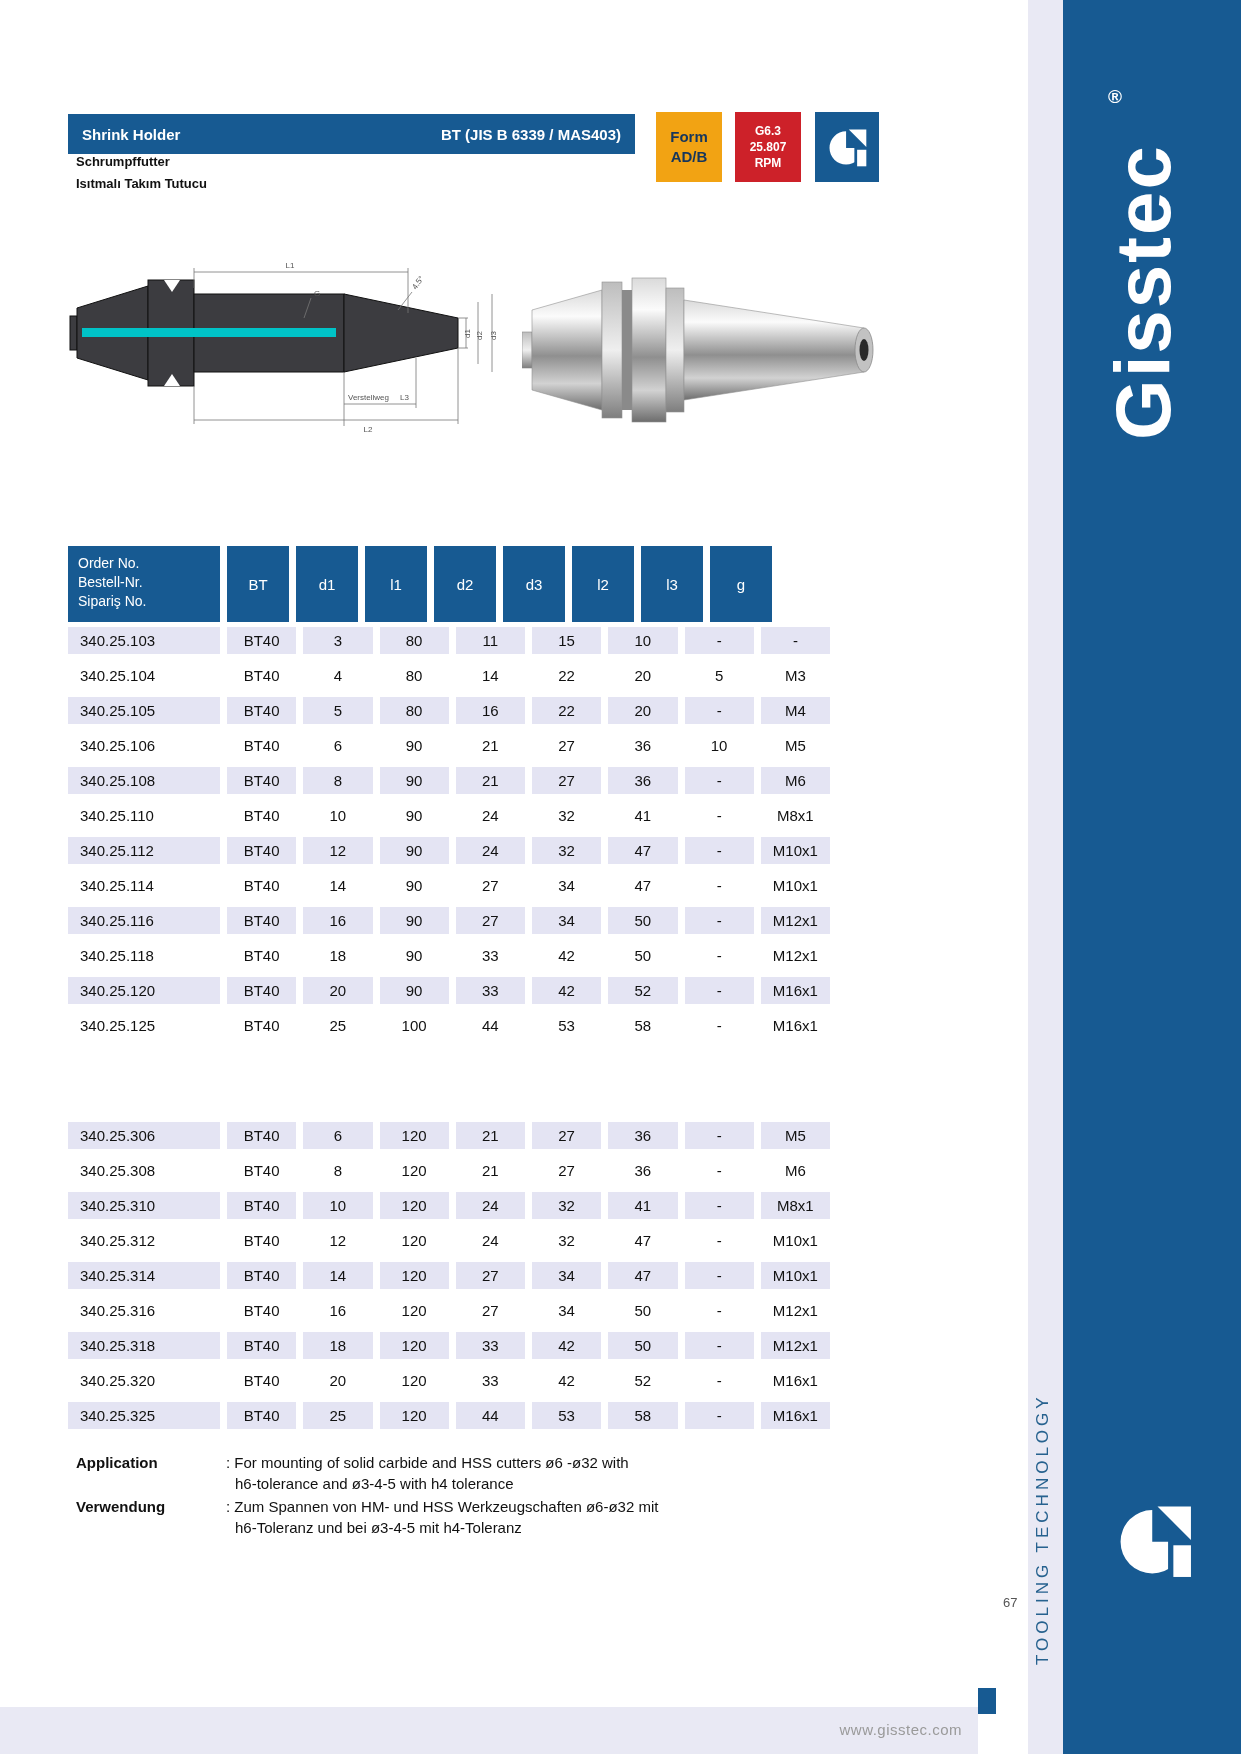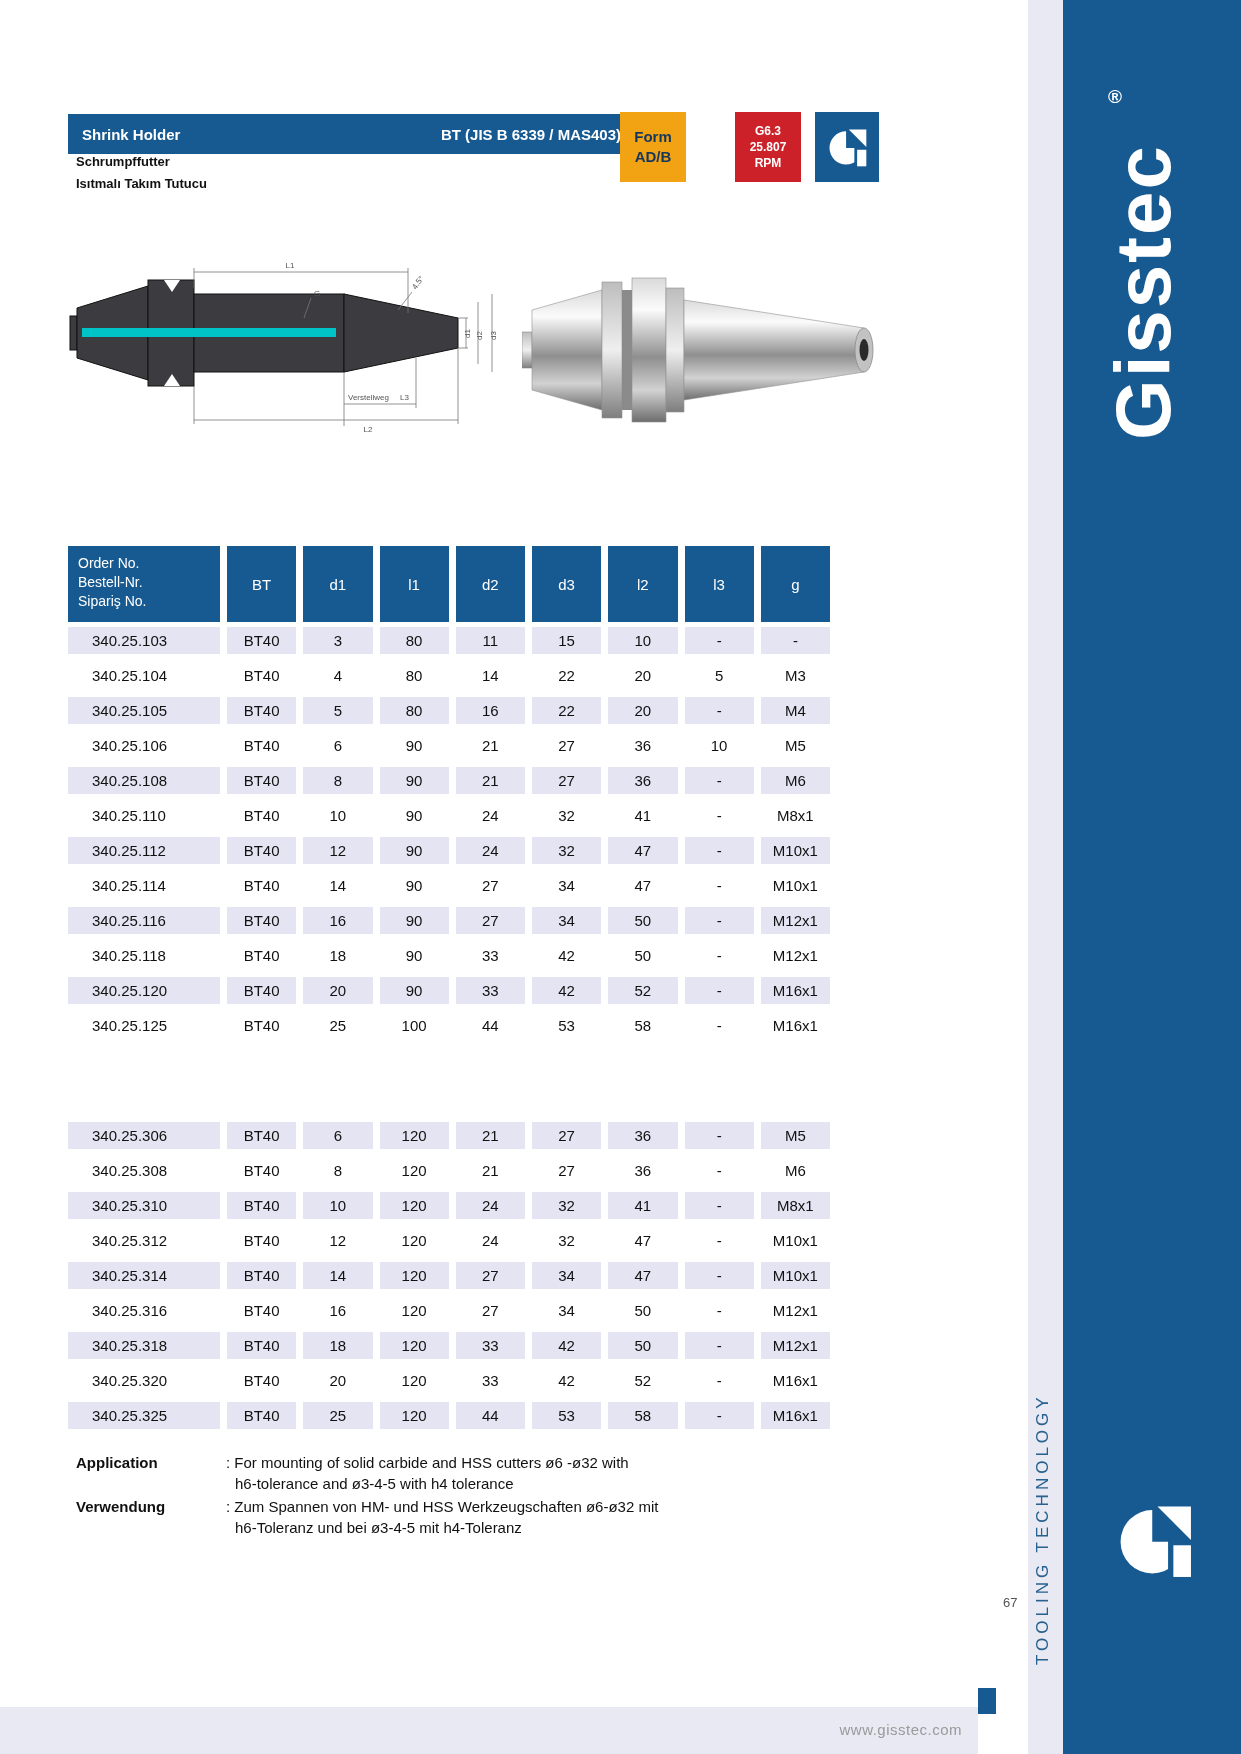--- a/index.html
+++ b/index.html
@@ -7,43 +7,43 @@
         font-family:"Liberation Sans",sans-serif;overflow:hidden;}
 
   
   .title-bar{position:absolute;left:68px;top:114px;width:567px;height:40px;
     background:#175a92;color:#fff;display:flex;justify-content:space-between;
     align-items:center;padding:8px 14px;box-sizing:border-box;
     font-weight:bold;font-size:15px;}
   .badge{position:absolute;top:112px;width:66px;height:70px;display:flex;
     flex-direction:column;justify-content:center;align-items:center;
     font-weight:bold;text-align:center;}
-  .badge.orange{left:620px;background:#f2a313;color:#16365c;font-size:15px;line-height:20px;}
+  .badge.orange{left:656px;background:#f2a313;color:#16365c;font-size:15px;line-height:20px;}
   .badge.red{left:735px;background:#cd2129;color:#fff;font-size:12px;line-height:16px;}
   .logo-badge{position:absolute;left:815px;top:112px;width:64px;height:70px;
     background:#175a92;display:flex;align-items:center;justify-content:center;}
   .subtitle{position:absolute;left:76px;font-weight:bold;font-size:13px;color:#111;}
   #sub-de{top:154px;} #sub-tr{top:176px;}
 
   
   .cad-svg{position:absolute;left:68px;top:258px;}
   .photo-svg{position:absolute;left:522px;top:272px;}
 
   
   .t-grid{display:grid;grid-template-columns:152px repeat(8,1fr);column-gap:7px;}
-  .t-header{position:absolute;left:68px;top:546px;width:762px;height:76px;}
+  .t-header{position:absolute;left:68px;top:546px;width:704px;height:76px;}
   .h-cell{background:#175a92;color:#fff;}
   .h-order{padding:8px 0 0 10px;font-size:14px;line-height:19px;box-sizing:border-box;}
   .h-col{display:flex;align-items:center;justify-content:center;font-size:15px;}
   .rows{position:absolute;left:68px;width:762px;}
   #block1{top:627px;} #block2{top:1122px;}
   .t-row{display:grid;grid-template-columns:152px repeat(8,1fr);column-gap:7px;
     height:27px;margin-bottom:8px;font-size:15px;color:#111;}
   .t-cell{display:flex;align-items:center;justify-content:center;}
-  .c-order{justify-content:flex-start;padding-left:24px;text-align:center;}
+  .c-order{justify-content:flex-start;padding-left:12px;text-align:center;}
   .t-row.shaded .t-cell{background:#e4e4f3;}
 
   
   .app{position:absolute;left:76px;top:1452px;width:720px;font-size:15px;color:#111;}
   .app-row{display:flex;margin-bottom:2px;}
   .app-label{width:150px;flex:none;font-weight:bold;line-height:21px;}
   .app-text{line-height:21px;}
   .app-text .line2{padding-left:9px;}
 
   

